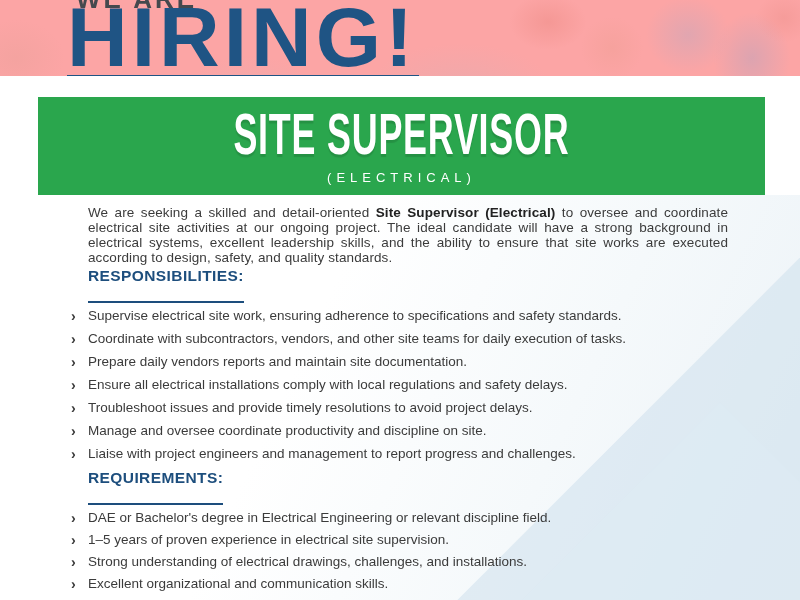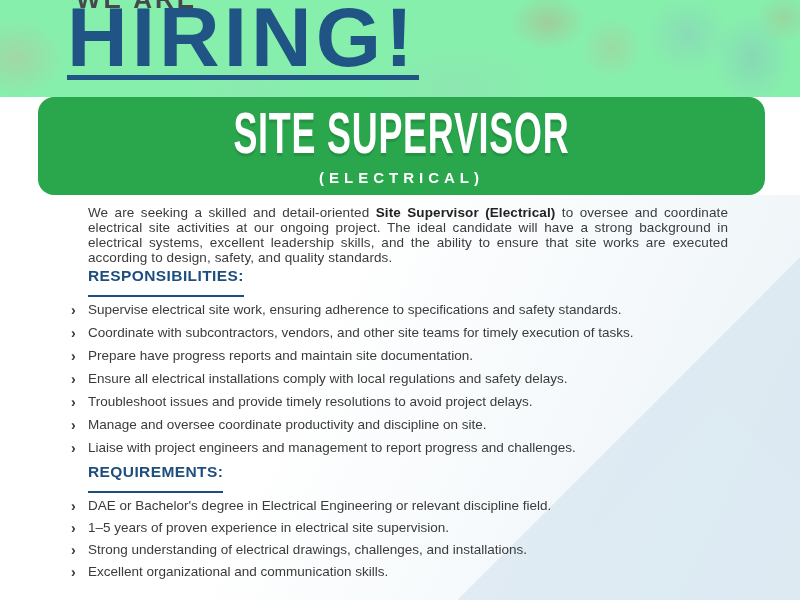--- a/index.html
+++ b/index.html
@@ -18,22 +18,22 @@
     position:absolute;width:640px;height:640px;right:-330px;bottom:-420px;
     background:rgba(205,224,237,0.55);transform:rotate(45deg);
   }
   .diag-b{
     position:absolute;width:520px;height:520px;right:-180px;bottom:-430px;
     background:rgba(222,235,243,0.6);transform:rotate(45deg);
   }
 
   
   .hero{
-    position:absolute;top:0;left:0;width:800px;height:97px;
-    background:#86efac;overflow:hidden;
+    position:absolute;top:0;left:0;width:800px;height:76px;
+    background:#fca5a5;overflow:hidden;
   }
   .hero-collage{
     position:absolute;inset:0;
     background:
       radial-gradient(70px 55px at 16px 58px,  rgba(226,158,148,0.30), transparent 70%),
       radial-gradient(55px 40px at 548px 22px, rgba(226,118,108,0.28), transparent 70%),
       radial-gradient(45px 45px at 612px 48px, rgba(226,150,130,0.22), transparent 70%),
       radial-gradient(60px 55px at 688px 35px, rgba(148,168,208,0.26), transparent 70%),
       radial-gradient(55px 65px at 752px 58px, rgba(138,160,205,0.28), transparent 70%),
       radial-gradient(40px 35px at 784px 18px, rgba(220,120,110,0.20), transparent 70%),
@@ -52,49 +52,49 @@
   }
   .hiring-underline{
     position:absolute;top:75px;left:67px;width:352px;height:5px;
     background:#1f5484;
   }
 
   
   .banner{
     position:absolute;top:97px;left:38px;width:727px;height:98px;
     background:#2aa64d;
-    display:flex;flex-direction:column;align-items:center;justify-content:center;border-radius:16px;
+    display:flex;flex-direction:column;align-items:center;justify-content:center;
   }
   .banner-title{
     font-size:46px;line-height:53px;font-weight:800;color:#ffffff;
     letter-spacing:1px;white-space:nowrap;
     transform:scale(0.78,1.26);
     text-shadow:0 2px 1px rgba(0,0,0,0.12);
   }
   .banner-subtitle{
-    margin-top:9px;font-size:15px;font-weight:700;color:#ffffff;
+    margin-top:9px;font-size:13px;font-weight:400;color:#ffffff;
     letter-spacing:5px;white-space:nowrap;
   }
 
   
   .content{
     position:absolute;top:195px;left:0;right:0;bottom:0;
     padding:10px 72px 0 88px;
   }
   .intro{
     margin:0;font-size:13.5px;line-height:15px;color:#3b3b3b;
     text-align:justify;letter-spacing:0.1px;
   }
   .intro b{color:#222;}
   .section-heading{
     margin:2px 0 5px;font-size:15.5px;font-weight:800;
     color:#1d4e7d;letter-spacing:0.4px;
   }
   .section-heading .hl{
-    display:inline-block;border-bottom:2px solid #1d4e7d;padding-bottom:10px;
+    display:inline-block;border-bottom:2px solid #1d4e7d;padding-bottom:16px;
   }
   .req-heading{margin-top:6px;}
   .bullets{list-style:none;margin:0;padding:0;}
   .bullets li{
     position:relative;font-size:13.5px;line-height:16px;color:#3b3b3b;
     margin:0 0 7px 0;white-space:nowrap;
   }
   .bullets.req li{margin-bottom:6px;}
   .bullets .marker{
     position:absolute;left:-17px;top:0;
@@ -124,22 +124,22 @@
   </div>
 
   <div class="content">
 
     <p class="intro"><span>We are seeking a skilled and detail-oriented </span><b>Site Supervisor (Electrical)</b><span> to oversee and coordinate electrical site activities at our ongoing project. The ideal candidate will have a strong background in electrical systems, excellent leadership skills, and the ability to ensure that site works are executed according to design, safety, and quality standards.</span></p>
 
     <div>
       <h2 class="section-heading"><span class="hl">RESPONSIBILITIES:</span></h2>
       <ul class="bullets">
         <li><span class="marker">›</span><span>Supervise electrical site work, ensuring adherence to specifications and safety standards.</span></li>
-        <li><span class="marker">›</span><span>Coordinate with subcontractors, vendors, and other site teams for timely execution of tasks.</span></li>
-        <li><span class="marker">›</span><span>Prepare have progress reports and maintain site documentation.</span></li>
+        <li><span class="marker">›</span><span>Coordinate with subcontractors, vendors, and other site teams for daily execution of tasks.</span></li>
+        <li><span class="marker">›</span><span>Prepare daily vendors reports and maintain site documentation.</span></li>
         <li><span class="marker">›</span><span>Ensure all electrical installations comply with local regulations and safety delays.</span></li>
         <li><span class="marker">›</span><span>Troubleshoot issues and provide timely resolutions to avoid project delays.</span></li>
         <li><span class="marker">›</span><span>Manage and oversee coordinate productivity and discipline on site.</span></li>
         <li><span class="marker">›</span><span>Liaise with project engineers and management to report progress and challenges.</span></li>
       </ul>
     </div>
 
     <div>
       <h2 class="section-heading req-heading"><span class="hl">REQUIREMENTS:</span></h2>
       <ul class="bullets req">

